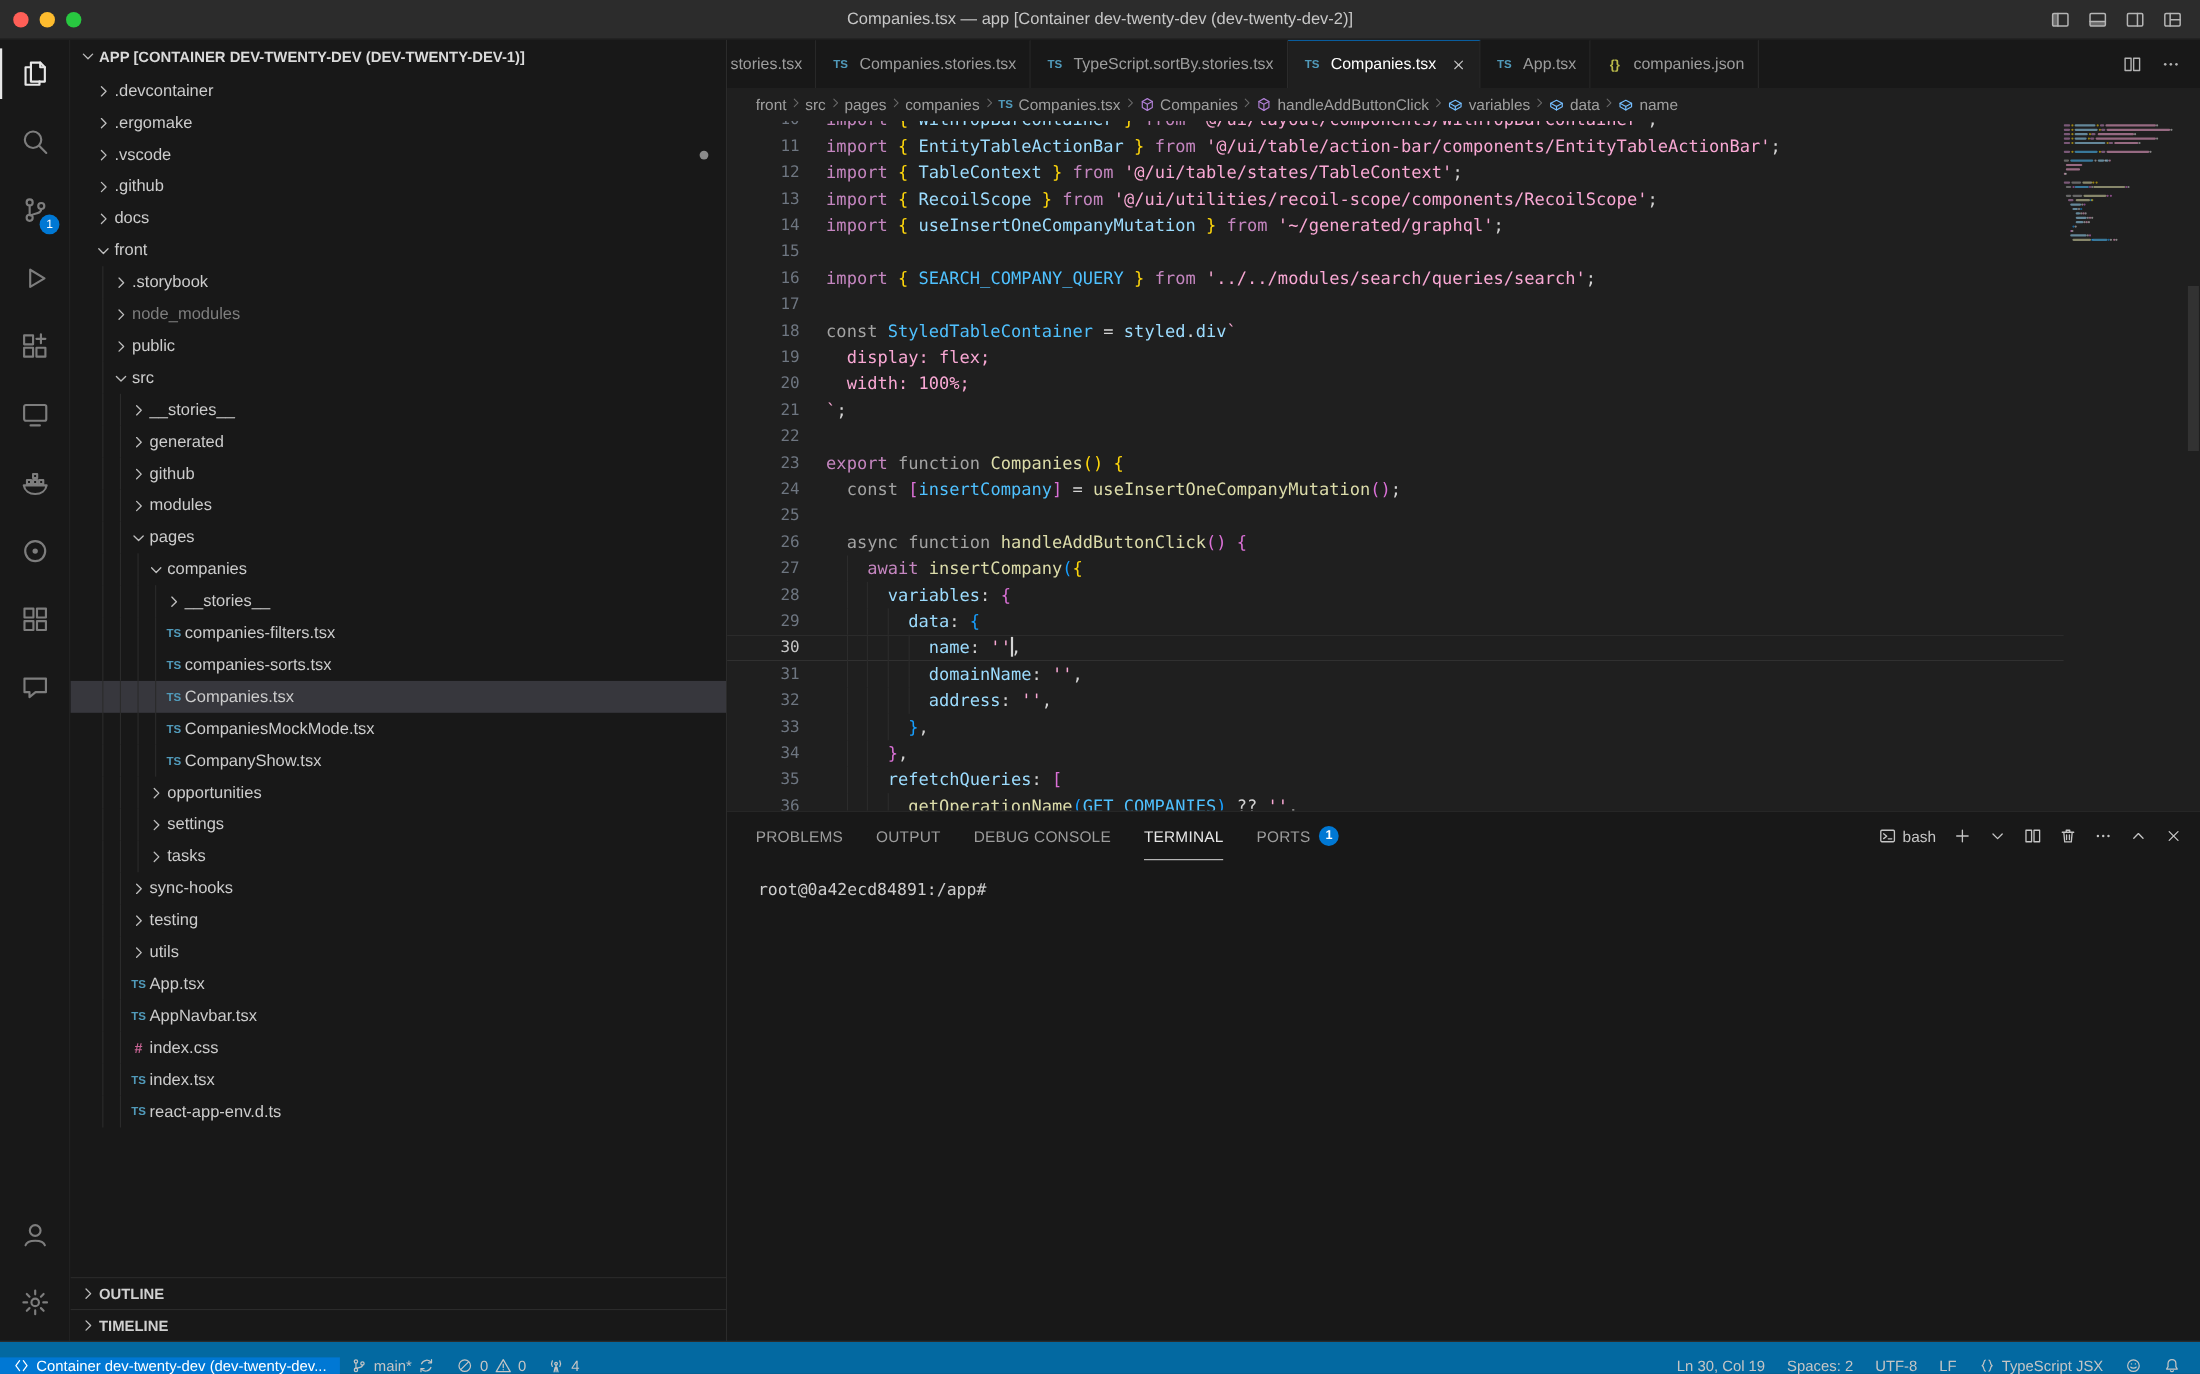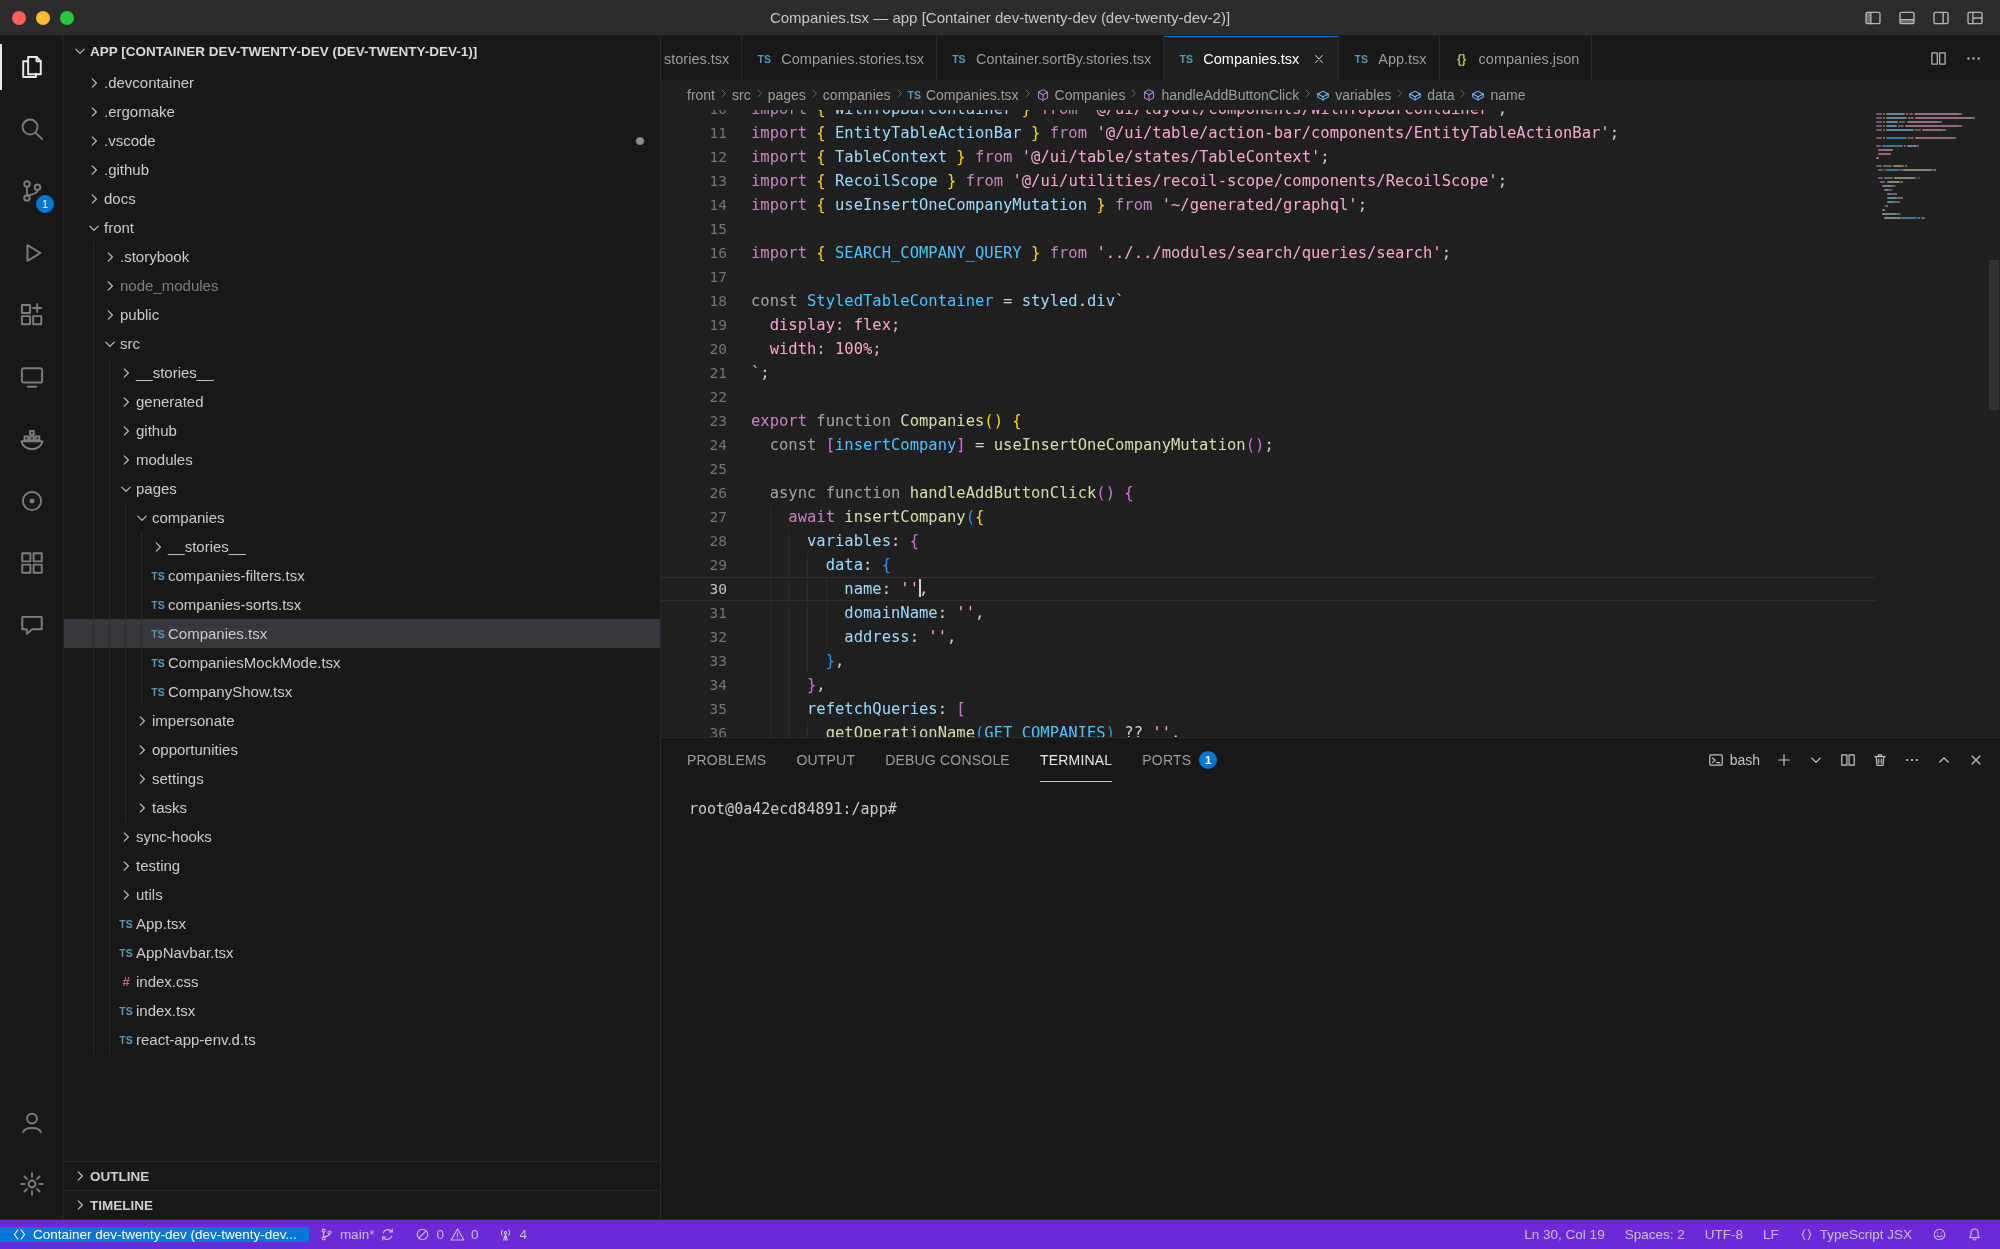--- a/index.html
+++ b/index.html
@@ -90,22 +90,22 @@
   .ptab{display:flex;align-items:center;font-size:14px;letter-spacing:.2px;color:#9d9d9d;
     border-bottom:1px solid transparent;cursor:pointer}
   .ptab.active{color:#e7e7e7;border-bottom-color:#c6c6c6}
   .pbadge{margin-left:8px;background:#0078d4;color:#fff;width:18px;height:18px;border-radius:50%;
     font-size:11.5px;font-weight:700;display:inline-flex;align-items:center;justify-content:center}
   .panel-actions{margin-left:auto;display:flex;align-items:center;gap:16px;color:#c5c5c5}
   .pact{display:inline-flex;align-items:center;gap:6px;font-size:14px;cursor:pointer}
   .terminal{padding:18px 0 0 28px;font-family:"DejaVu Sans Mono",monospace;font-size:15px;color:#cccccc}
 
   
-  .statusbar{position:absolute;left:0;right:0;bottom:0;height:30px;background:#6d28d9;border-top:1px solid #2b2b2b;
-    display:flex;align-items:center;font-size:13.5px;color:#c5c5c5}
+  .statusbar{position:absolute;left:0;right:0;bottom:0;height:30px;background:#0369a1;border-top:1px solid #2b2b2b;
+    display:flex;align-items:flex-end;font-size:13.5px;color:#c5c5c5}
   .sb-item{display:flex;align-items:center;gap:6px;padding:0 10px;cursor:pointer;white-space:nowrap}
   .sb-item.accent{background:#0078d4;color:#fff;padding:0 12px}
   .sb-right{margin-left:auto;display:flex;align-items:stretch;padding-right:8px}
 </style>
 </head>
 <body>
 
 <div class="titlebar">
   <div class="traffic">
     <span class="tl red"></span>
@@ -472,31 +472,20 @@
       </div>
       <div class="tree-row" style="padding-left:68px">
         <span class="tguide" style="left:29px"></span>
         <span class="tguide" style="left:45px"></span>
         <span class="tguide" style="left:61px"></span>
         <span class="tree-chev">
           <svg width="16" height="16" viewBox="0 0 16 16" fill="none" stroke="currentColor" stroke-width="1.2" stroke-linecap="round" stroke-linejoin="round">
             <path d="M6.2 3.8l4.2 4.2-4.2 4.2"></path>
           </svg>
         </span>
-        <span class="tree-label">impersonate</span>
-      </div>
-      <div class="tree-row" style="padding-left:68px">
-        <span class="tguide" style="left:29px"></span>
-        <span class="tguide" style="left:45px"></span>
-        <span class="tguide" style="left:61px"></span>
-        <span class="tree-chev">
-          <svg width="16" height="16" viewBox="0 0 16 16" fill="none" stroke="currentColor" stroke-width="1.2" stroke-linecap="round" stroke-linejoin="round">
-            <path d="M6.2 3.8l4.2 4.2-4.2 4.2"></path>
-          </svg>
-        </span>
         <span class="tree-label">opportunities</span>
       </div>
       <div class="tree-row" style="padding-left:68px">
         <span class="tguide" style="left:29px"></span>
         <span class="tguide" style="left:45px"></span>
         <span class="tguide" style="left:61px"></span>
         <span class="tree-chev">
           <svg width="16" height="16" viewBox="0 0 16 16" fill="none" stroke="currentColor" stroke-width="1.2" stroke-linecap="round" stroke-linejoin="round">
             <path d="M6.2 3.8l4.2 4.2-4.2 4.2"></path>
           </svg>
@@ -600,21 +589,21 @@
     <div class="tabs">
         <div class="tab clipped">
           <span class="tab-label">stories.tsx</span>
         </div>
         <div class="tab">
           <span class="fbadge ts">TS</span>
           <span class="tab-label">Companies.stories.tsx</span>
         </div>
         <div class="tab">
           <span class="fbadge ts">TS</span>
-          <span class="tab-label">Container.sortBy.stories.tsx</span>
+          <span class="tab-label">TypeScript.sortBy.stories.tsx</span>
         </div>
         <div class="tab active">
           <span class="fbadge ts">TS</span>
           <span class="tab-label">Companies.tsx</span>
           <span class="tab-close">
             <span class="icon ">
               <svg width="14" height="14" viewBox="0 0 16 16" fill="none" stroke="currentColor" stroke-width="1.2" stroke-linecap="round" stroke-linejoin="round">
                 <path d="M4 4l8 8m0-8l-8 8"></path>
               </svg>
             </span>

